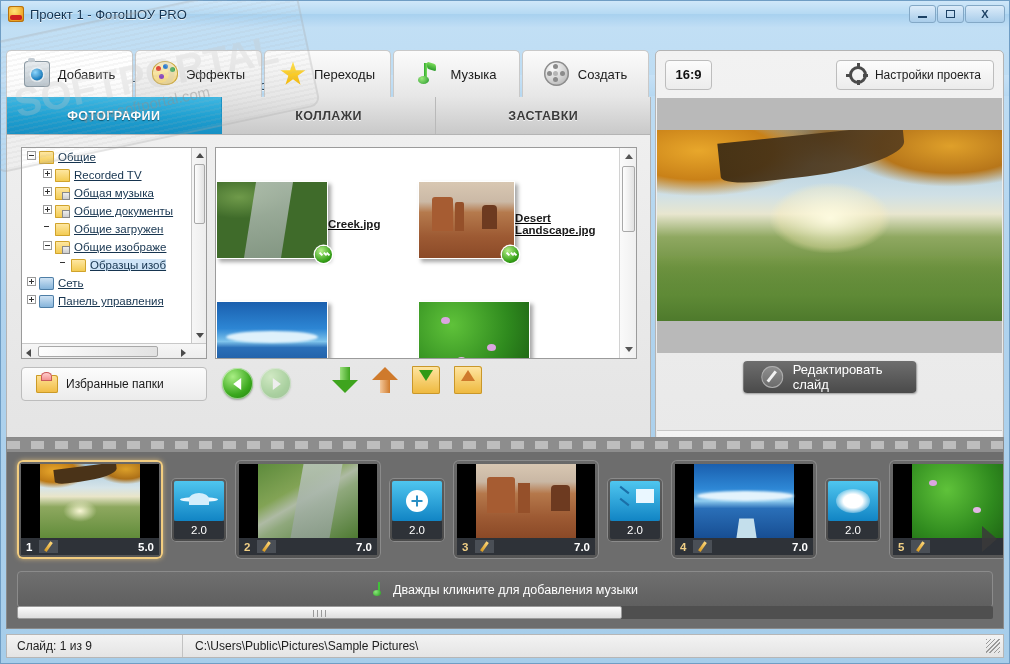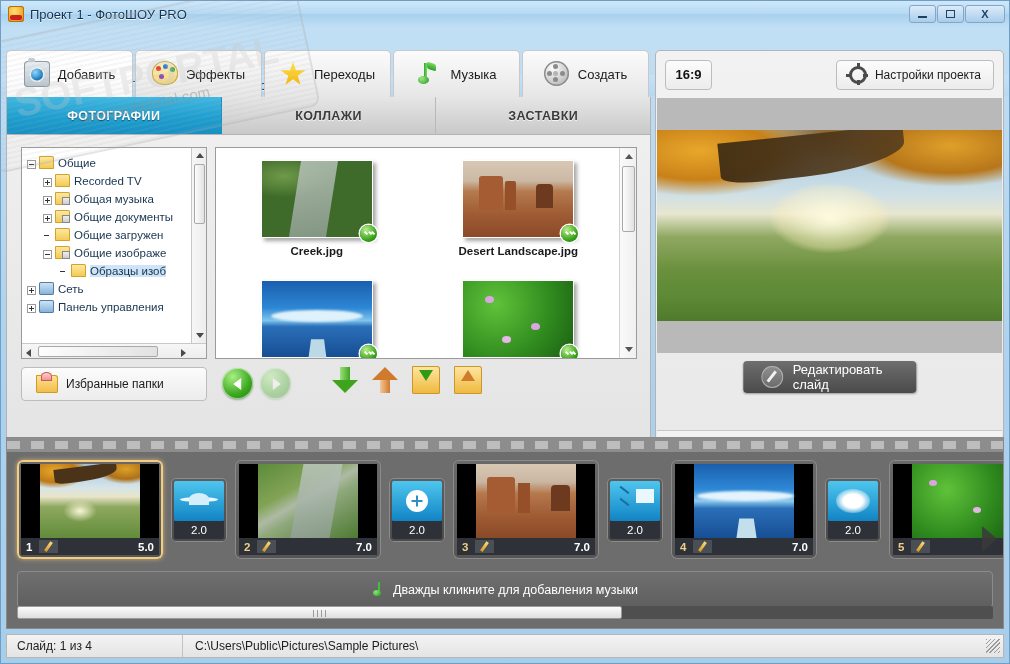--- a/index.html
+++ b/index.html
@@ -84,21 +84,21 @@
   .stab.active { color:#fff; text-shadow:0 1px 1px rgba(0,0,0,.45);
     background:linear-gradient(180deg,#3fb7e2 0%,#1e9fd0 55%,#1790c4 100%); border-right-color:#1790c4; }
 
   
   .browser { position:absolute; left:0; top:85px; width:645px; height:345px;
     background:linear-gradient(180deg,#efefef,#e3e3e3); border:1px solid #b4b4b4; border-top:none;
     border-radius:0 0 5px 5px; }
   .tree { position:absolute; left:14px; top:12px; width:186px; height:212px;
     background:#fff; border:1px solid #9b9b9b; overflow:hidden; }
   .tree-scroll { position:absolute; left:0; top:0; right:0; bottom:0; }
-  .tnode { display:flex; align-items:flex-end; height:18px; font-size:11.5px; color:#16344f; white-space:nowrap; }
+  .tnode { display:flex; align-items:flex-start; height:18px; font-size:11.5px; color:#16344f; white-space:nowrap;text-decoration:underline; }
   .tog { width:9px; height:9px; border:1px solid #9a9a9a; background:#fff; margin-right:3px;
     position:relative; flex:none; }
   .tog:before{ content:""; position:absolute; left:1px; top:3px; width:5px; height:1px; background:#333; }
   .tog.plus:after{ content:""; position:absolute; left:3px; top:1px; width:1px; height:5px; background:#333; }
   .tog.none{ border:none; background:none; }
   .fico { width:15px; height:13px; margin-right:4px; flex:none; border-radius:1px 2px 1px 1px;
     background:linear-gradient(180deg,#ffe9a8,#f2c94c); box-shadow:inset 0 0 0 1px #d0a32c; position:relative; }
   .fico.media:after{ content:""; position:absolute; right:0; bottom:0; width:8px; height:8px;
     background:linear-gradient(180deg,#f3f3f3,#c8c8c8); box-shadow:inset 0 0 0 1px #888; }
   .fico.pc { background:linear-gradient(180deg,#d6e7f6,#7fb0d8); box-shadow:inset 0 0 0 1px #4e7ea6; border-radius:2px; }
@@ -108,22 +108,22 @@
   .tree-hsb { position:absolute; left:0; right:0; bottom:0; height:15px;
     background:linear-gradient(180deg,#f6f6f6,#ededed); border-top:1px solid #c8c8c8; }
   .sb-thumb { position:absolute; background:linear-gradient(90deg,#fdfdfd,#e2e2e2);
     border:1px solid #a8a8a8; border-radius:2px; }
   .sb-arr { position:absolute; width:0; height:0; }
 
   .grid { position:absolute; left:208px; top:12px; width:422px; height:212px;
     background:#fff; border:1px solid #9b9b9b; overflow:hidden; }
   .gitems { position:absolute; left:0; top:0; right:17px; bottom:0; padding:12px 0 0 0;
     display:flex; flex-wrap:wrap; }
-  .gcell { width:50%; height:120px; display:flex; flex-direction:column;
-    align-items:center; justify-content:flex-start; }
+  .gcell { width:50%; height:120px; display:flex; 
+    align-items:center; justify-content:flex-start;text-decoration:underline; }
   .gthumb { width:112px; height:78px; position:relative; box-shadow:3px 3px 4px rgba(0,0,0,.35);
     border:1px solid #fff; }
   .gchk { position:absolute; right:-5px; bottom:-5px; width:17px; height:17px; border-radius:50%;
     background:radial-gradient(circle at 35% 28%,#b6f08a,#35a017 65%,#1d6d0c);
     box-shadow:0 0 0 1.5px #fff; }
   .gchk:after{ content:""; position:absolute; left:4px; top:7px; width:4px; height:2px;
     background:#fff; transform:rotate(45deg); box-shadow:3px -3px 0 0 #fff, 5px -5px 0 0 #fff; }
   .gname { margin-top:7px; font-size:11.5px; font-weight:bold; color:#1a1a1a; }
   .grid-vsb { position:absolute; right:0; top:0; width:17px; bottom:0;
     background:linear-gradient(90deg,#fafafa,#f0f0f0); border-left:1px solid #d2d2d2; }
@@ -663,21 +663,21 @@
     </div>
 
     <div class="tlscroll">
       <div class="tlthumb">
           <div class="tlgrip"></div>
         </div>
     </div>
   </div>
 
   <div class="status">
-    <div class="st1">Слайд: 1 из 4</div>
+    <div class="st1">Слайд: 1 из 9</div>
     <div class="st2">C:\Users\Public\Pictures\Sample Pictures\</div>
     <div class="grip"></div>
   </div>
 
   <div class="wm">
     <div class="wm-box">SOFTPORTAL</div>
   </div>
   <div class="wm2">www.softportal.com</div>
 
 </div>

